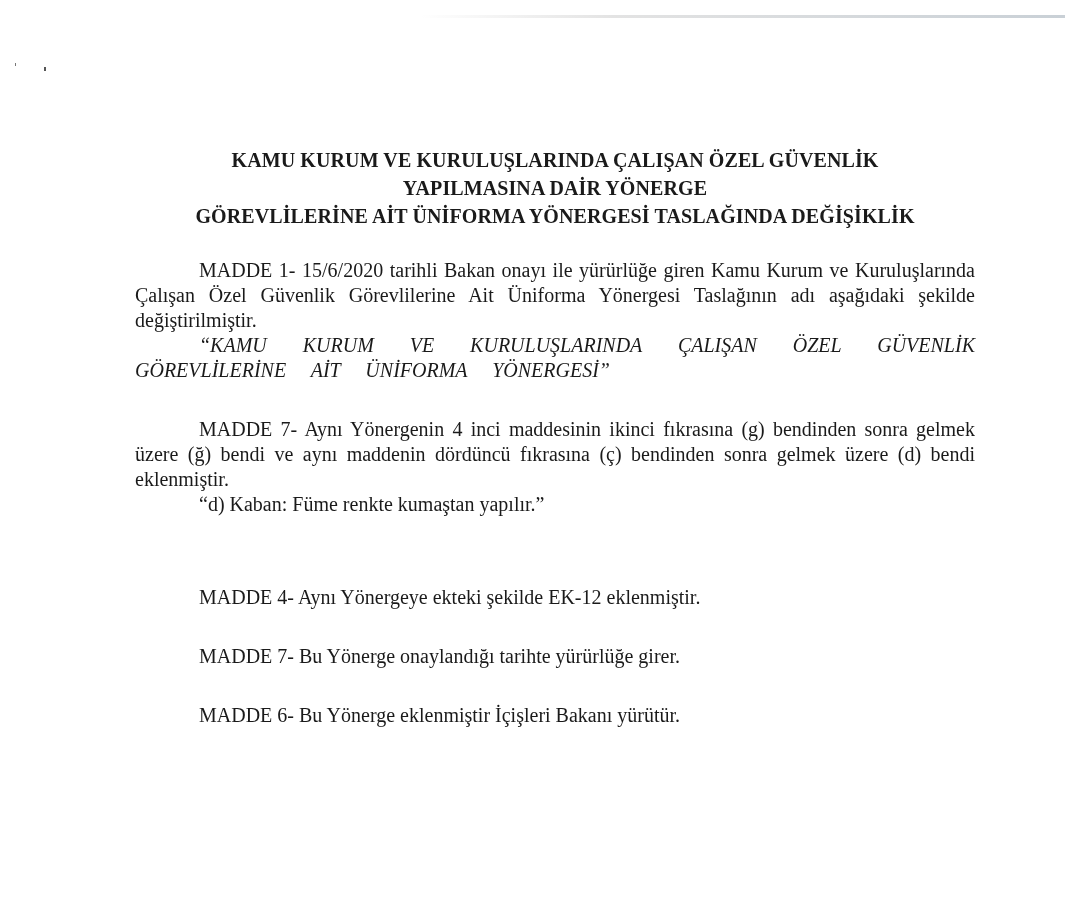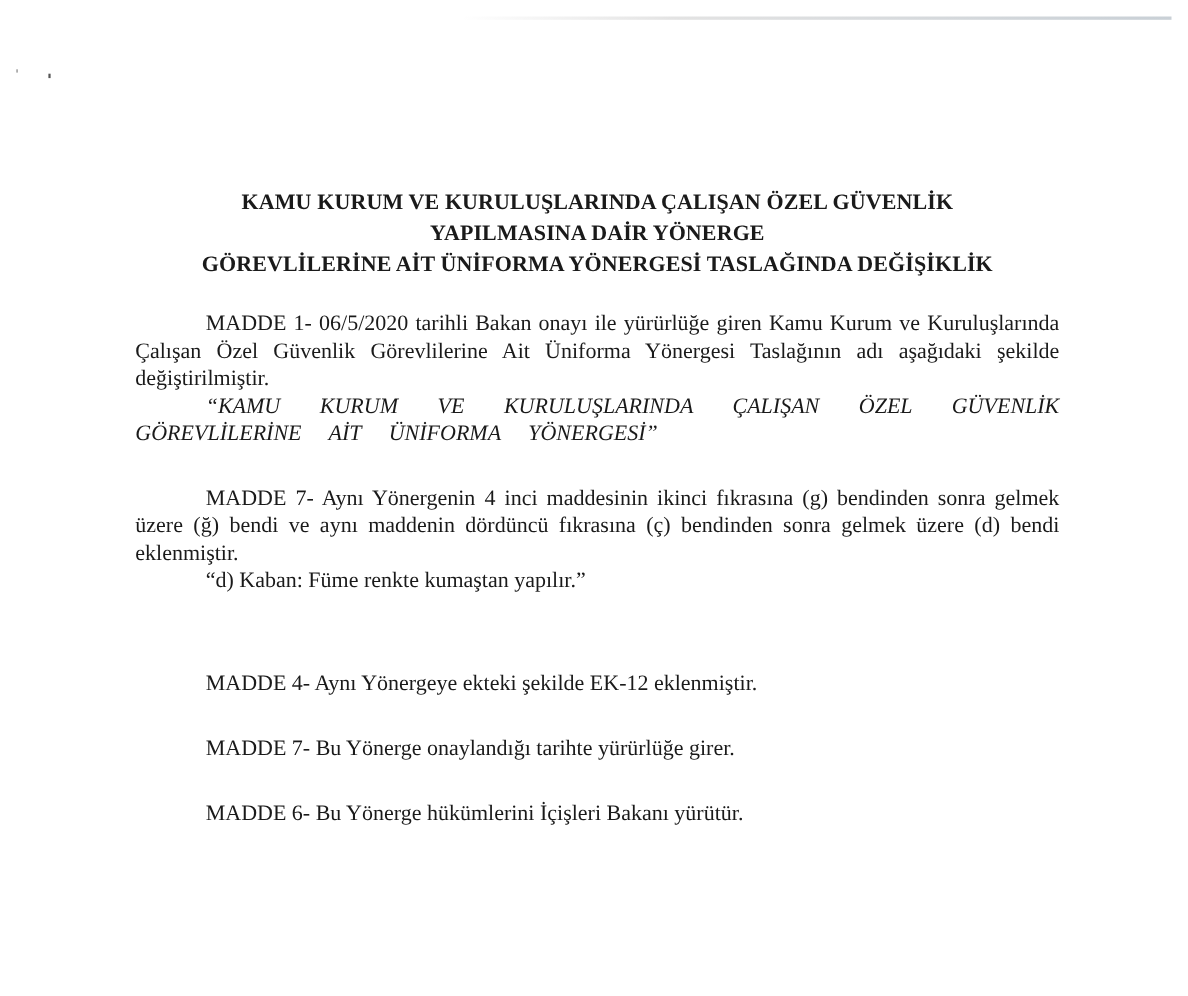--- a/index.html
+++ b/index.html
@@ -26,24 +26,23 @@
     .speck {
       position: absolute;
       width: 2px;
       height: 4px;
       background: #555;
     }
     .speck.a { left: 15px; top: 63px; height: 3px; width: 1px; background: #777; }
     .speck.b { left: 44px; top: 67px; }
     .page {
       position: absolute;
-      left: 123px;
+      left: 135px;
       top: 146px;
       width: 840px;
-      margin-top: 24px;
     }
     .title {
       text-align: center;
       font-weight: bold;
       font-size: 20px;
       line-height: 28px;
       letter-spacing: 0.1px;
       margin: 0 0 28px 0;
     }
     .title div { white-space: nowrap; }
@@ -73,21 +72,21 @@
 
 <div class="page">
 
   <div class="title">
     <div>KAMU KURUM VE KURULUŞLARINDA ÇALIŞAN ÖZEL GÜVENLİK</div>
     <div>YAPILMASINA DAİR YÖNERGE</div>
     <div>GÖREVLİLERİNE AİT ÜNİFORMA YÖNERGESİ TASLAĞINDA DEĞİŞİKLİK</div>
   </div>
 
   <div>
-    <p class="indent"><span class="madde-label">MADDE 1-</span><span> 06/5/2020 tarihli Bakan onayı ile yürürlüğe giren Kamu Kurum ve Kuruluşlarında Çalışan Özel Güvenlik Görevlilerine Ait Üniforma Yönergesi Taslağının adı aşağıdaki şekilde değiştirilmiştir.</span></p>
+    <p class="indent"><span class="madde-label">MADDE 1-</span><span> 15/6/2020 tarihli Bakan onayı ile yürürlüğe giren Kamu Kurum ve Kuruluşlarında Çalışan Özel Güvenlik Görevlilerine Ait Üniforma Yönergesi Taslağının adı aşağıdaki şekilde değiştirilmiştir.</span></p>
     <p class="indent quote-caps">“KAMU KURUM VE KURULUŞLARINDA ÇALIŞAN ÖZEL GÜVENLİK GÖREVLİLERİNE AİT ÜNİFORMA YÖNERGESİ”</p>
   </div>
 
   <div class="gap-md"></div>
   <div class="gap-sm"></div>
 
   <div>
     <p class="indent"><span class="madde-label">MADDE 7-</span><span> Aynı Yönergenin 4 inci maddesinin ikinci fıkrasına (g) bendinden sonra gelmek üzere (ğ) bendi ve aynı maddenin dördüncü fıkrasına (ç) bendinden sonra gelmek üzere (d) bendi eklenmiştir.</span></p>
     <p class="indent">“d) Kaban: Füme renkte kumaştan yapılır.”</p>
   </div>
@@ -102,15 +101,15 @@
   <p class="single"><span class="madde-label">MADDE 4-</span><span> Aynı Yönergeye ekteki şekilde EK-12 eklenmiştir.</span></p>
 
   <div class="gap-md"></div>
   <div class="gap-sm"></div>
 
   <p class="single"><span class="madde-label">MADDE 7-</span><span> Bu Yönerge onaylandığı tarihte yürürlüğe girer.</span></p>
 
   <div class="gap-md"></div>
   <div class="gap-sm"></div>
 
-  <p class="single"><span class="madde-label">MADDE 6-</span><span> Bu Yönerge hükümlerini İçişleri Bakanı yürütür.</span></p>
+  <p class="single"><span class="madde-label">MADDE 6-</span><span> Bu Yönerge eklenmiştir İçişleri Bakanı yürütür.</span></p>
 
 </div>
 
 </body></html>

